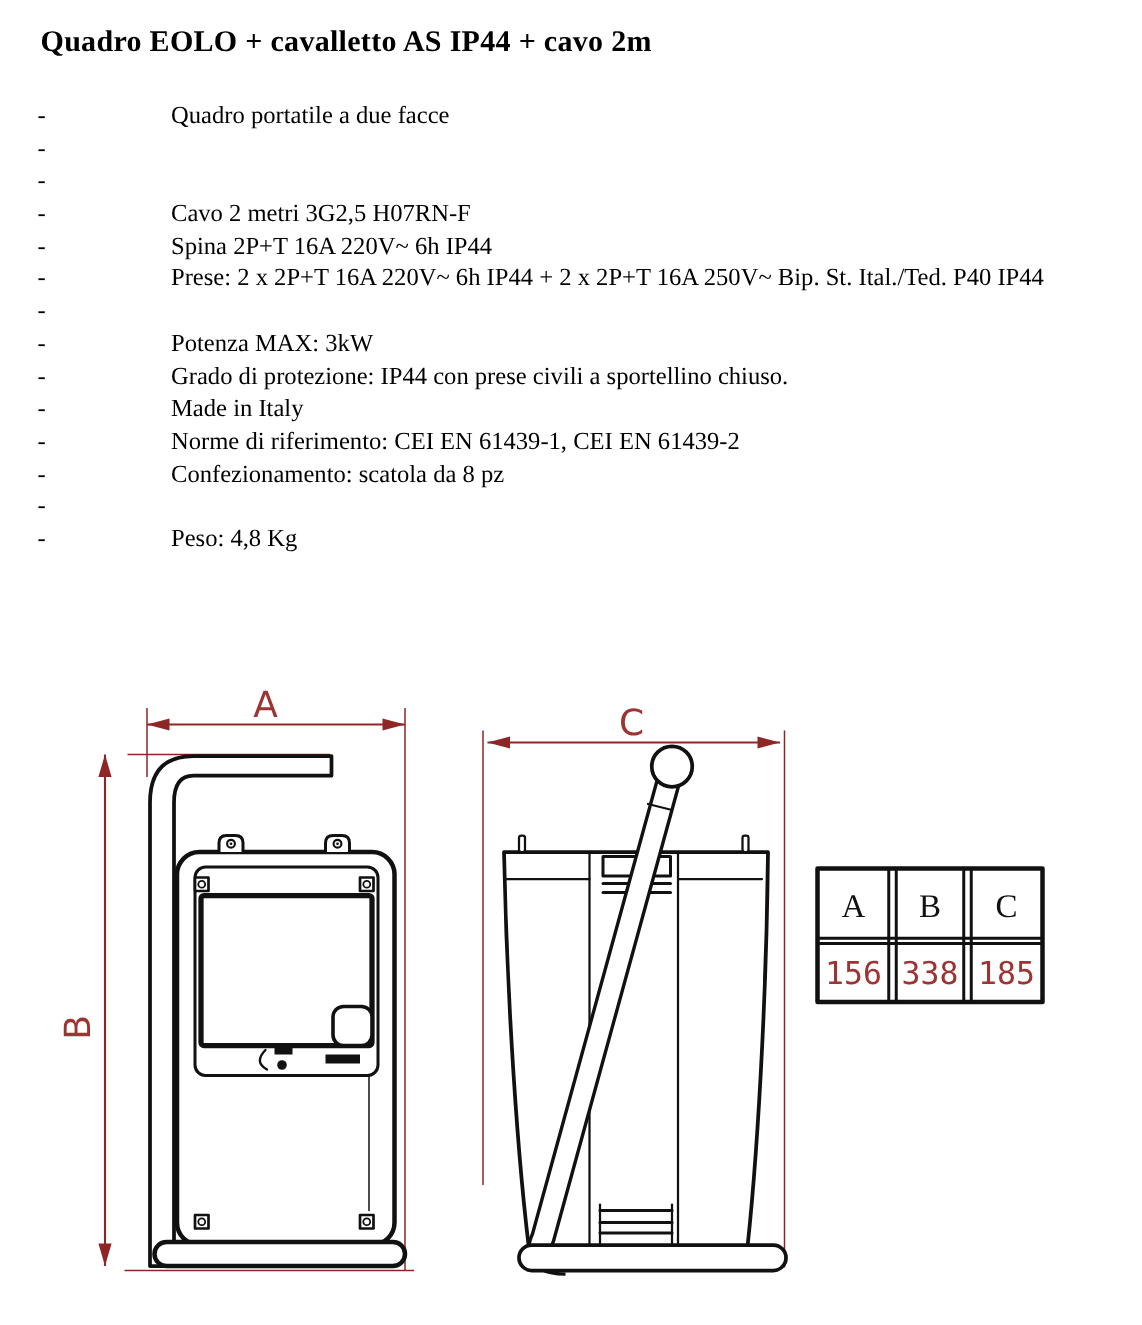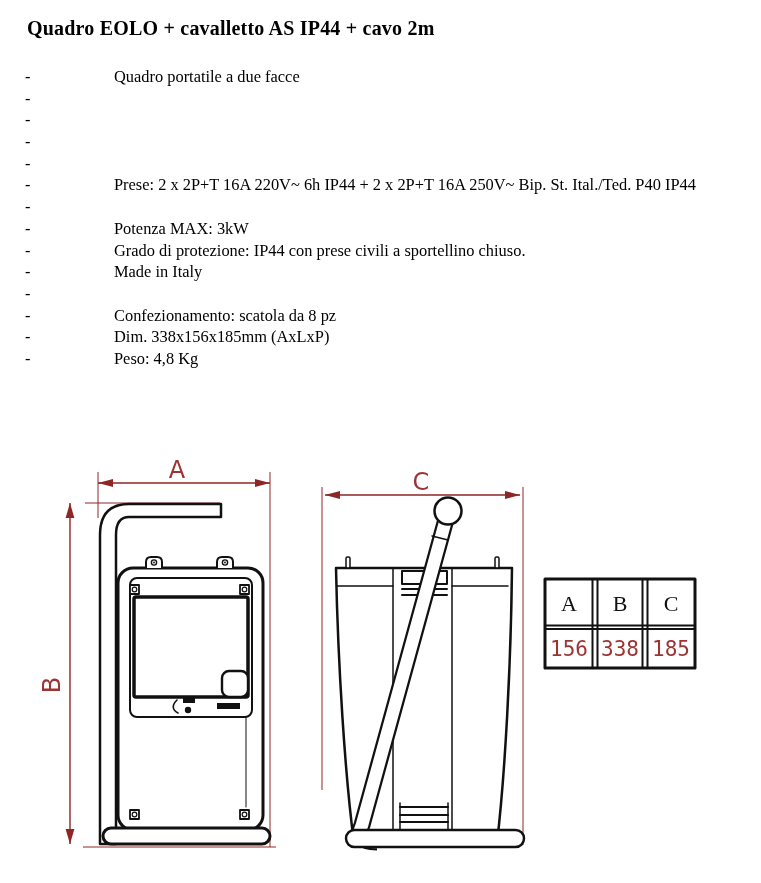--- a/index.html
+++ b/index.html
@@ -37,23 +37,25 @@
         <span class="txt">Quadro portatile a due facce</span>
       </li>
     <li>
         <span class="dash">-</span>
       </li>
     <li>
         <span class="dash">-</span>
       </li>
     <li>
         <span class="dash">-</span>
-      </li>
-    <li>
-        <span class="dash">-</span>
+        <span class="txt">Cavo 2 metri 3G2,5 H07RN-F</span>
+      </li>
+    <li>
+        <span class="dash">-</span>
+        <span class="txt">Spina 2P+T 16A 220V~ 6h IP44</span>
       </li>
     <li>
         <span class="dash">-</span>
         <span class="txt">Prese: 2 x 2P+T 16A 220V~ 6h IP44 + 2 x 2P+T 16A 250V~ Bip. St. Ital./Ted. P40 IP44</span>
       </li>
     <li>
         <span class="dash">-</span>
       </li>
     <li>
         <span class="dash">-</span>
@@ -62,28 +64,28 @@
     <li>
         <span class="dash">-</span>
         <span class="txt">Grado di protezione: IP44 con prese civili a sportellino chiuso.</span>
       </li>
     <li>
         <span class="dash">-</span>
         <span class="txt">Made in Italy</span>
       </li>
     <li>
         <span class="dash">-</span>
+        <span class="txt">Norme di riferimento: CEI EN 61439-1, CEI EN 61439-2</span>
       </li>
     <li>
         <span class="dash">-</span>
         <span class="txt">Confezionamento: scatola da 8 pz</span>
       </li>
     <li>
         <span class="dash">-</span>
-        <span class="txt">Dim. 338x156x185mm (AxLxP)</span>
       </li>
     <li>
         <span class="dash">-</span>
         <span class="txt">Peso: 4,8 Kg</span>
       </li>
   </ul>
 
   <svg class="drawing" width="761" height="438" viewBox="0 0 761 438" xmlns="http://www.w3.org/2000/svg">
 
     <g>

